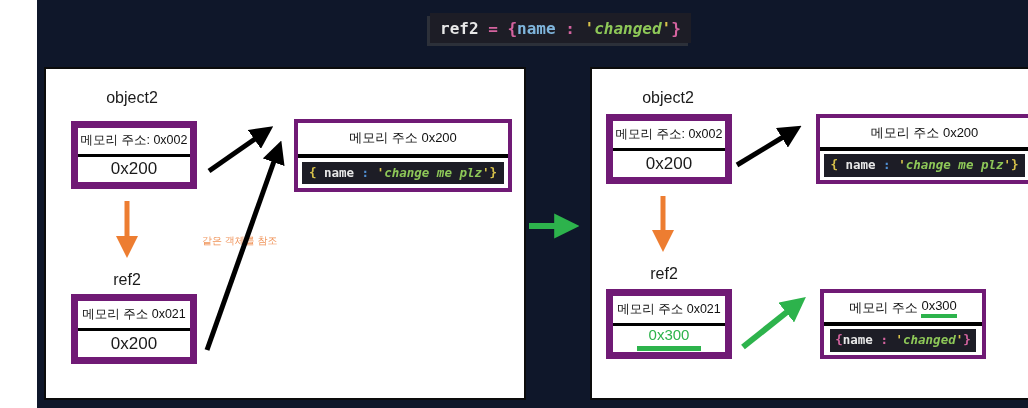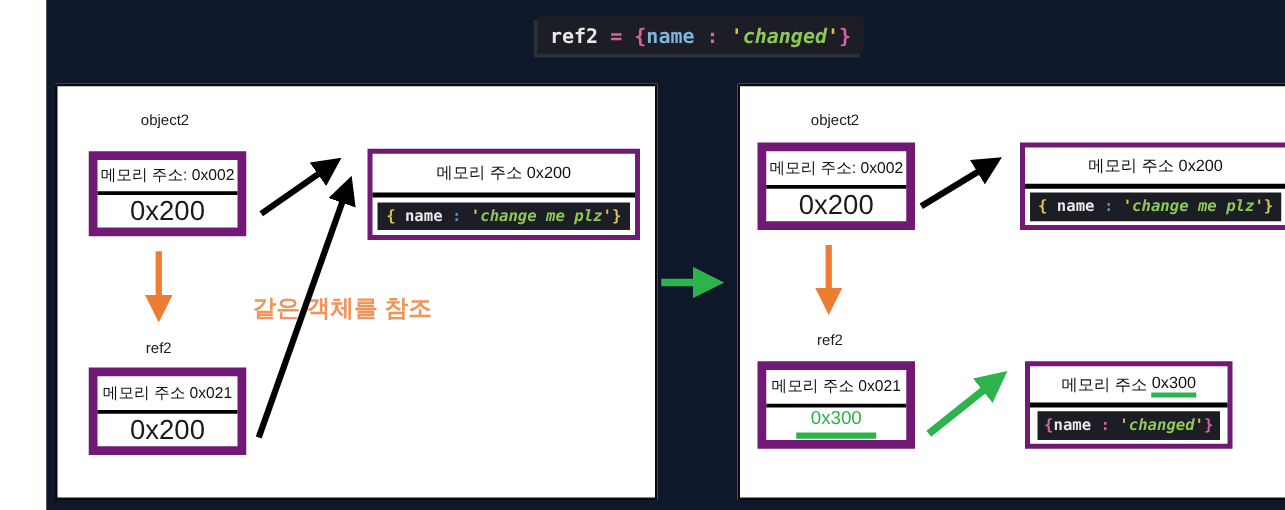--- a/index.html
+++ b/index.html
@@ -18,34 +18,34 @@
   
   .panel{position:absolute;border:2px solid #0c0c0c;background:#ffffff;}
   .panel-left{left:7px;top:67px;width:478px;height:329px;}
   .panel-right{left:553px;top:67px;width:469px;height:329px;}
   
   .vbox{position:absolute;border:7px solid #701a75;background:#fff;display:flex;flex-direction:column;box-sizing:border-box;}
   .vbox.mem{border-width:4px;text-align:center;}
   .vrow{flex:1;display:flex;align-items:center;justify-content:center;font-size:12.5px;color:#111;white-space:pre;}
   .vrow + .vrow{border-top:3px solid #000;}
   .vbox.mem .vrow + .vrow{border-top:4px solid #000;}
-  .vrow.val{font-size:22px;color:#1a1a1a;}
-  .box-label{position:absolute;font-size:12px;color:#1a1a1a;text-align:center;}
+  .vrow.val{font-size:17px;color:#1a1a1a;}
+  .box-label{position:absolute;font-size:16px;color:#1a1a1a;text-align:center;}
   
   .code-chip{
     background:#1d1d26;font-family:"DejaVu Sans Mono",monospace;
     font-size:12.5px;font-weight:bold;color:#e8e8e8;
     padding:4px 5px;white-space:pre;line-height:1.15;
   }
   .chip-fill{width:calc(100% - 8px);box-sizing:border-box;display:flex;justify-content:center;}
   
   .tk-w{color:#e8e8e8;} .tk-p{color:#d4639f;} .tk-lb{color:#7fb5dc;}
   .tk-cb{color:#4f8ed2;} .tk-y{color:#d8c24a;} .tk-g{color:#8ec858;font-style:italic;}
   
-  .annot{position:absolute;font-size:19px;white-space:nowrap;font-weight:bold;}
+  .annot{position:absolute;font-size:10px;white-space:nowrap;}
   .annot-orange{color:#f0945a;}
   .annot-green{color:#2db34c;}
   
   .green-val{color:#2db34c;font-size:15px;border-bottom:5px solid #2db34c;padding:0 12px 3px 12px;}
   .green-underline{border-bottom:4px solid #2db34c;padding-bottom:1px;}
   .arrow-layer{position:absolute;left:0;top:0;pointer-events:none;}
 </style>
 </head>
 <body>
 

